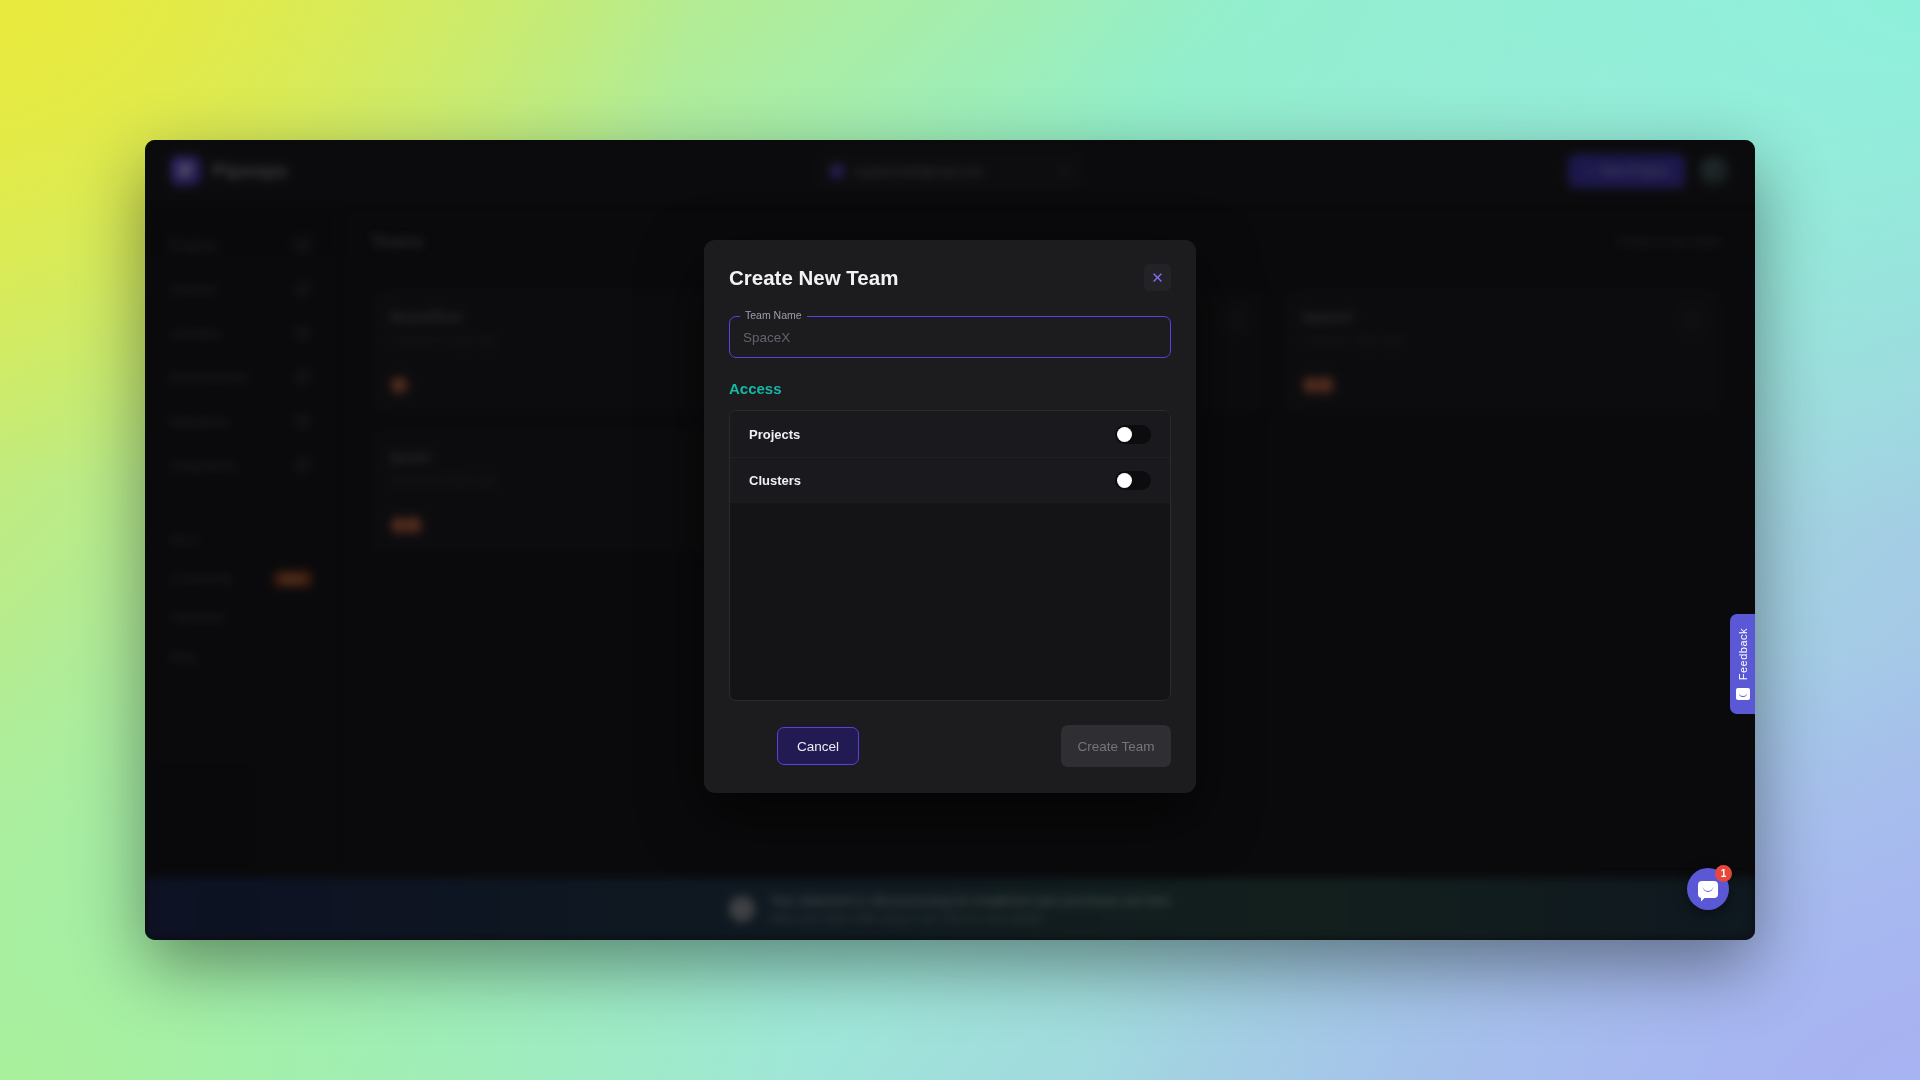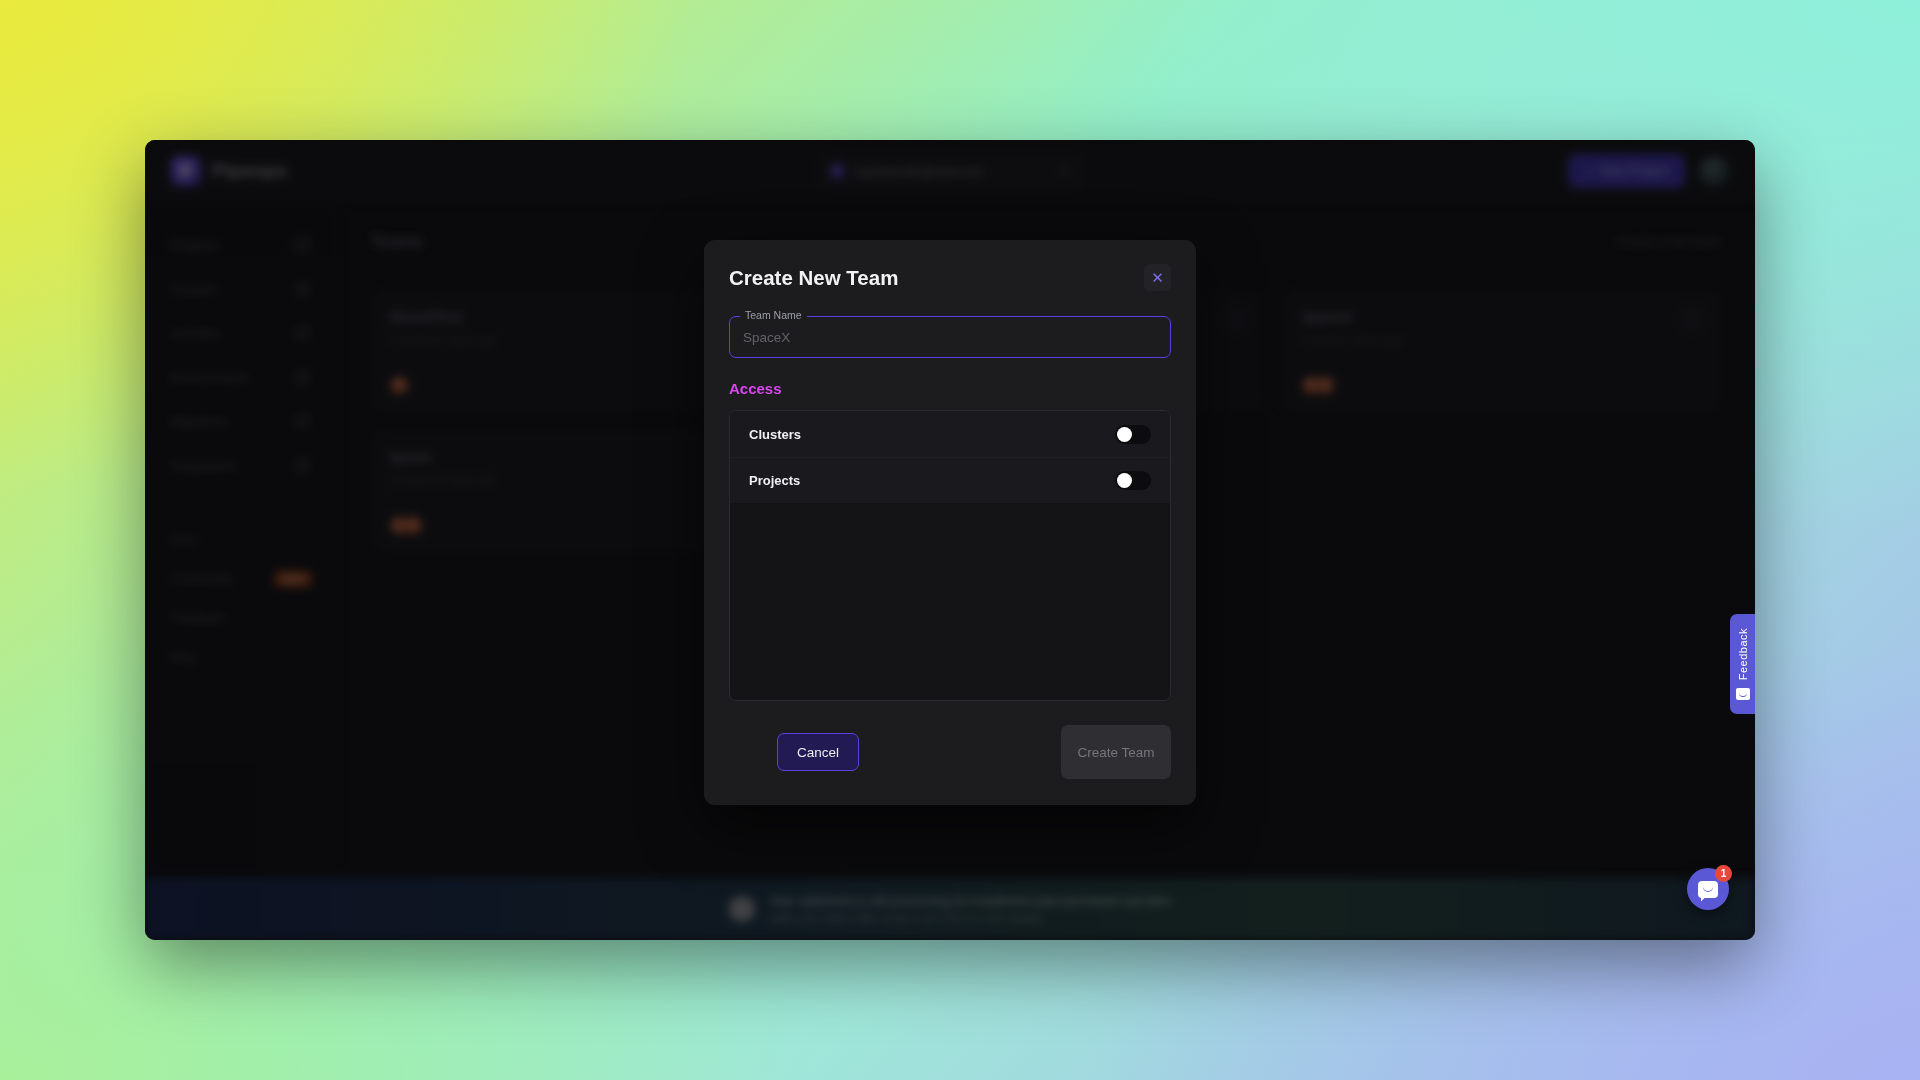--- a/index.html
+++ b/index.html
@@ -372,21 +372,21 @@
     border: none;
     outline: none;
     color: #f0f0f4;
     font-size: 13.5px;
     font-family: inherit;
     caret-color: #a79cff;
   }
   #team-name-input::placeholder { color: #63636d; }
 
   #access-title {
-    color: #d946ef;
+    color: #14b8a6;
     font-size: 15px;
     font-weight: 700;
     margin-bottom: 13px;
   }
   #access-panel {
     border: 1px solid #2a2a2f;
     border-radius: 7px;
     background: #141417;
     height: 291px;
     overflow: hidden;
@@ -430,21 +430,21 @@
     background: #221a52;
     border: 1px solid #5b3fe0;
     border-radius: 7px;
     color: #ededf2;
     font-size: 13.5px;
     font-family: inherit;
     cursor: pointer;
   }
   #create-team-btn {
     margin-left: auto;
-    width: 110px; height: 54px;
+    width: 110px; height: 42px;
     background: #2e2e33;
     border: none;
     border-radius: 7px;
     color: #75757e;
     font-size: 13.5px;
     font-family: inherit;
     cursor: not-allowed;
   }
 </style>
 </head>
@@ -590,27 +590,27 @@
         <div class="field-box">
           <input id="team-name-input" type="text" autofocus="" placeholder="SpaceX" style="">
         </div>
         <span class="field-legend">Team Name</span>
       </div>
 
       <div id="access-title">Access</div>
 
       <div id="access-panel">
         <div class="access-row">
-          <span class="access-label">Clusters</span>
+          <span class="access-label">Projects</span>
           <span class="toggle">
             <span class="toggle-knob"></span>
           </span>
         </div>
         <div class="access-row">
-          <span class="access-label">Projects</span>
+          <span class="access-label">Clusters</span>
           <span class="toggle">
             <span class="toggle-knob"></span>
           </span>
         </div>
       </div>
 
       <div id="modal-footer">
         <button id="cancel-btn">Cancel</button>
         <button id="create-team-btn">Create Team</button>
       </div>

